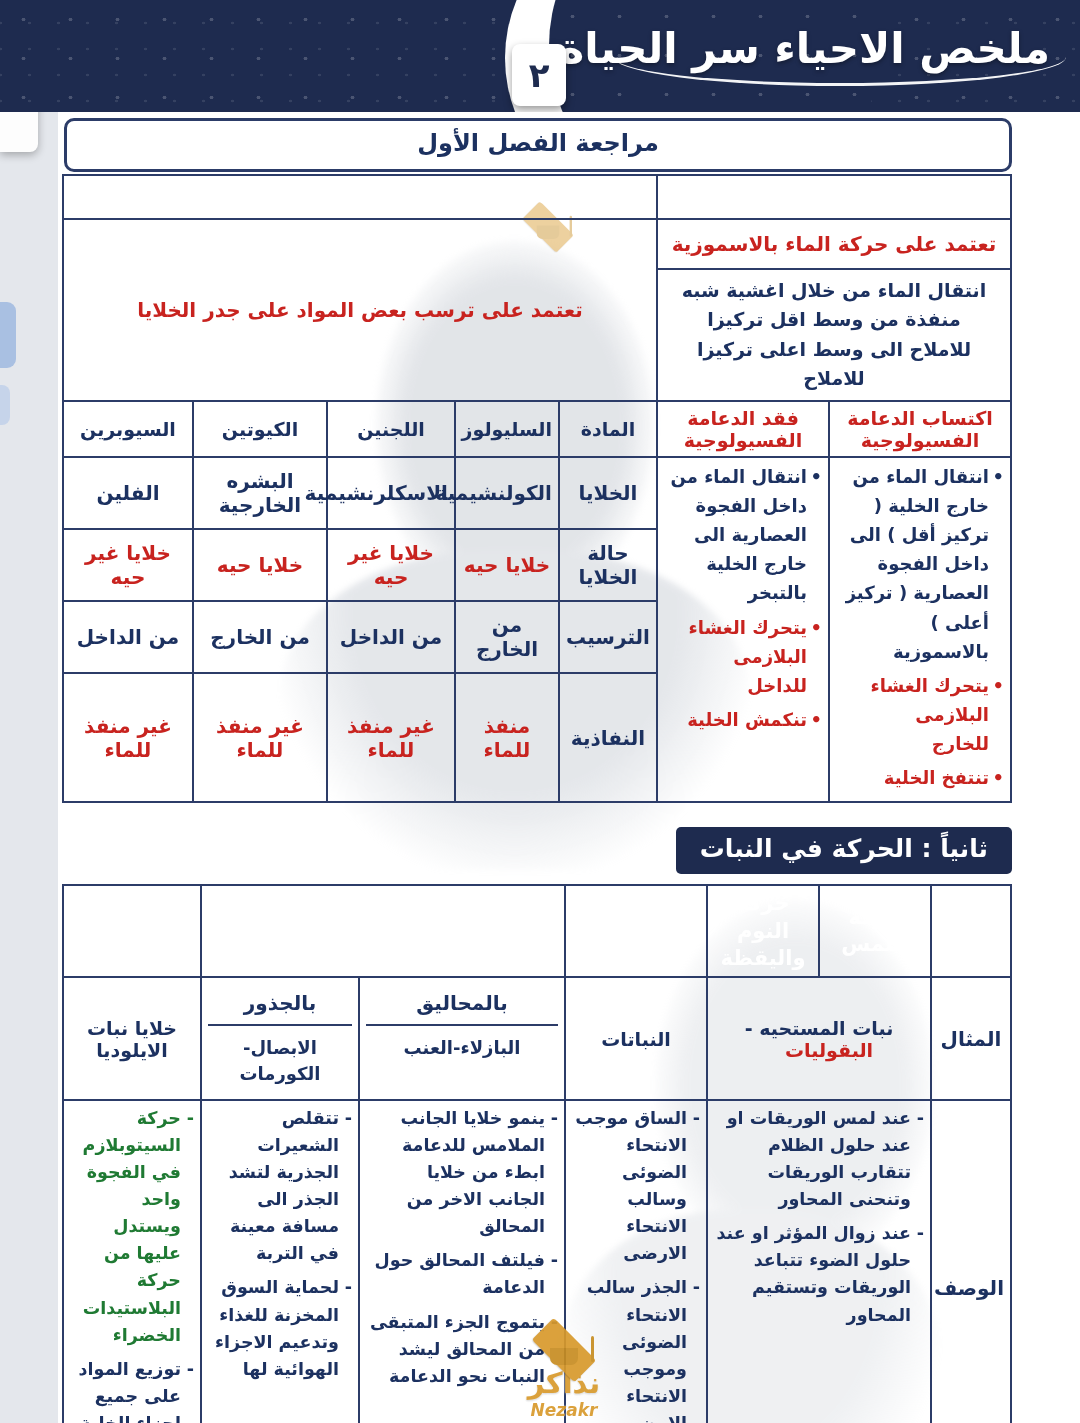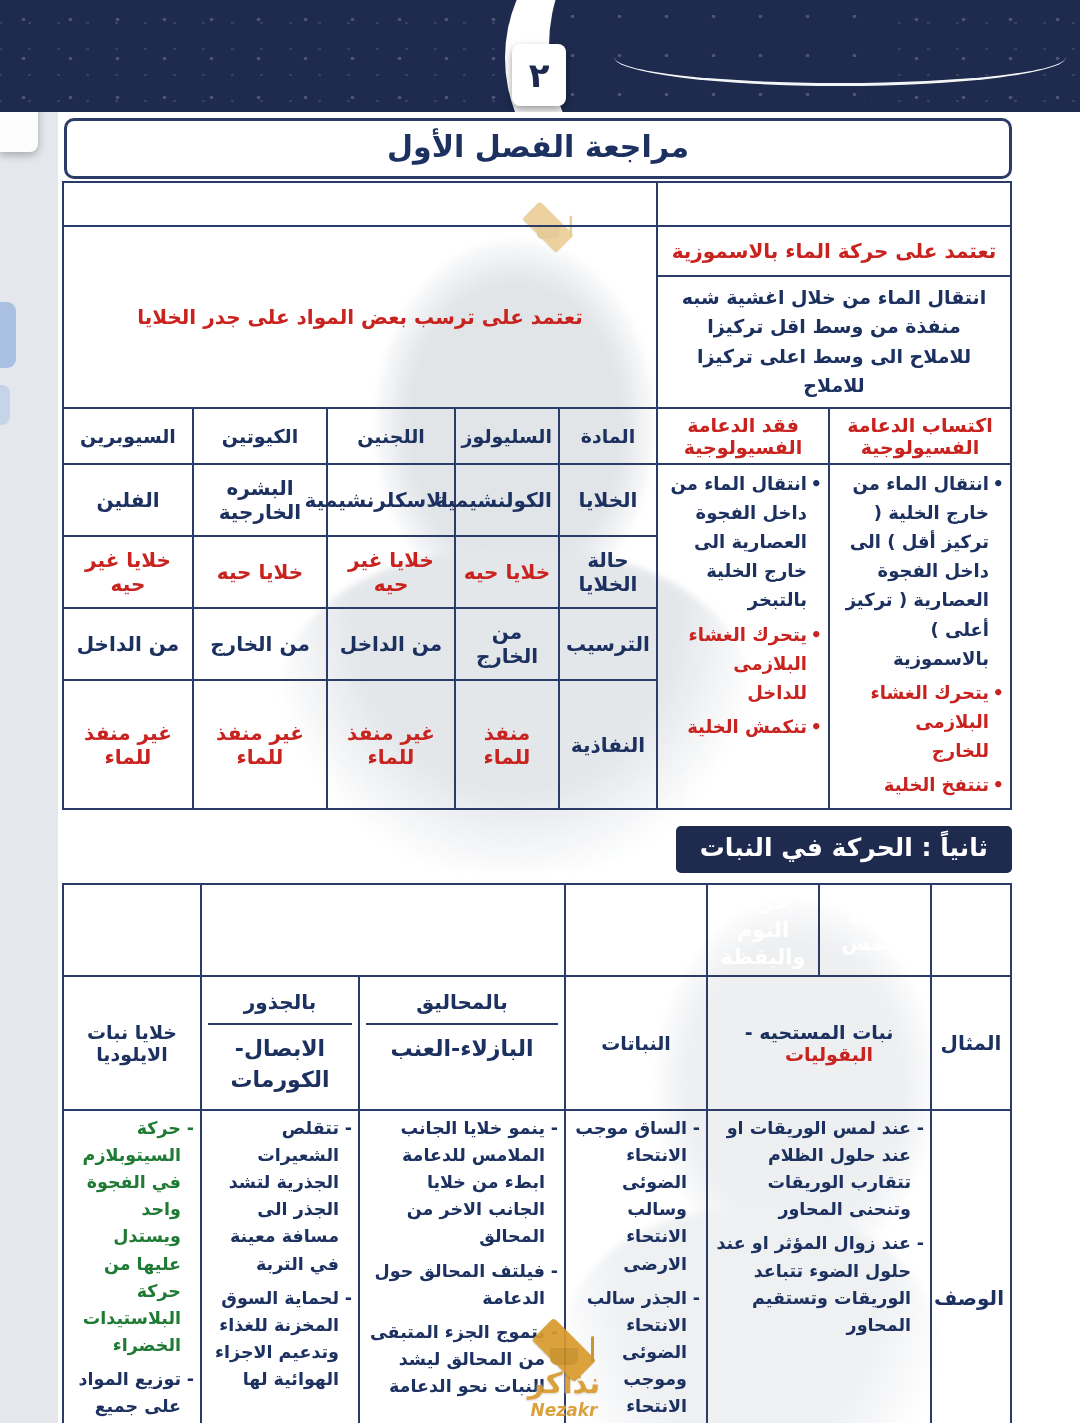--- a/index.html
+++ b/index.html
@@ -55,21 +55,21 @@
   .cap-crown{position:absolute; left:29px; top:30px; width:28px; height:17px; background:#c78d22; border-radius:0 0 7px 7px;}
   .cap-tassel{position:absolute; left:70px; top:18px; width:3px; height:26px; background:#c78d22; border-radius:2px;}
   
   .logo{position:absolute; left:504px; top:1318px; width:120px; z-index:6; text-align:center; opacity:.92;}
   .logo .cap{margin:0 auto;}
   .logo-ar{font-size:29px; font-weight:bold; color:var(--gold); text-shadow:0 0 3px #fff, 0 1px 2px rgba(0,0,0,.25); margin-top:-6px;}
   .logo-en{font-size:17px; font-style:italic; font-weight:bold; color:var(--gold); text-shadow:0 0 2px #fff;}
   
   .content{position:absolute; left:64px; top:118px; width:948px; z-index:2;}
   .title-box{border:3px solid var(--border); border-radius:10px; padding:8px 10px 12px; text-align:center; color:var(--dark);}
-  .title-line-1{font-size:30px; font-weight:bold;}
+  .title-line-1{font-size:24px; font-weight:bold;}
   .title-line-2{font-size:31px; font-weight:bold; margin-top:4px;}
   .section-banner{width:max-content; margin:12px 0 10px; background:var(--navy); color:#fff;
     font-size:25px; font-weight:bold; padding:7px 24px 11px; border-radius:5px;}
   
   .tbl{width:100%; border-collapse:collapse; table-layout:fixed; color:var(--dark);}
   .tbl td{border:2px solid var(--border); font-weight:bold; padding:4px 6px; background:transparent;}
   .c{text-align:center; vertical-align:middle;}
   .red{color:var(--red);margin-left:20px;}
   .green{color:var(--green);}
   .navy-hdr{background:var(--border); color:#fff; font-size:24px; text-align:center; vertical-align:middle;}
@@ -80,21 +80,21 @@
   .bullet{position:relative; padding-right:15px; margin-bottom:5px;}
   .bullet::before{content:"•"; position:absolute; right:0; top:0;}
   .h44{height:44px;} .h50{height:50px;} .h74{height:74px;} .h56{height:56px;}
   .h58{height:58px;} .h52{height:52px;} .h104{height:104px;}
   .movement-tbl{font-size:19px;}
   .maroon-hdr{background:var(--maroon); color:#fff; font-size:21px; text-align:center; vertical-align:middle; line-height:1.3;}
   .m-hdr-row{height:62px;} .m-example-row{height:98px;} .m-desc-row{height:320px;}
   .rowlabel{text-align:center; vertical-align:middle; font-size:20px;}
   .subcell{padding:0; vertical-align:top;}
   .subhdr{border-bottom:2px solid var(--border); padding:9px 4px; text-align:center; font-weight:bold; font-size:20px;}
-  .subex{padding:9px 4px; text-align:center; font-weight:bold; font-size:22px; line-height:1.4;}
+  .subex{padding:9px 4px; text-align:center; font-weight:bold; font-size:18px; line-height:1.4;}
   .desc-cell{vertical-align:top; text-align:right; padding:10px 8px; font-size:17.5px; line-height:1.55;}
   .dash{position:relative; padding-right:13px; margin-bottom:7px;}
   .dash::before{content:"-"; position:absolute; right:0; top:0;}
 </style>
 </head>
 <body>
 
 <div class="side-strip">
   <div class="side-card"></div>
   <div class="side-tab"></div>
@@ -114,20 +114,21 @@
     <div class="cap-board"></div>
     <div class="cap-crown"></div>
     <div class="cap-tassel"></div>
   </div>
 </div>
 
 <header class="banner">
   <div class="swoosh-white"></div>
   <div class="swoosh-navy"></div>
   <div class="brand-underline"></div>
+  <div class="brand">ملخص الاحياء سر الحياة</div>
   <div class="page-num">٢</div>
 </header>
 
 <main class="content">
 
   <div class="title-box">
     <div class="title-line-1">مراجعة الفصل الأول</div>
   </div>
 
 
@@ -196,21 +197,21 @@
     <tr class="h104">
       <td class="c">النفاذية</td>
       <td class="c red">منفذ للماء</td>
       <td class="c red">غير منفذ للماء</td>
       <td class="c red">غير منفذ للماء</td>
       <td class="c red">غير منفذ للماء</td>
     </tr>
   </tbody>
     </table>
 
-  <div class="section-banner" style="margin-top:16px;">ثانياً : الحركة في النبات</div>
+  <div class="section-banner" style="margin-top:24px;">ثانياً : الحركة في النبات</div>
 
   <table class="tbl movement-tbl">
     <colgroup>
       <col style="width:80px">
         <col style="width:112px">
         <col style="width:112px">
         <col style="width:142px">
       <col style="width:206px">
         <col style="width:158px">
         <col style="width:138px">

